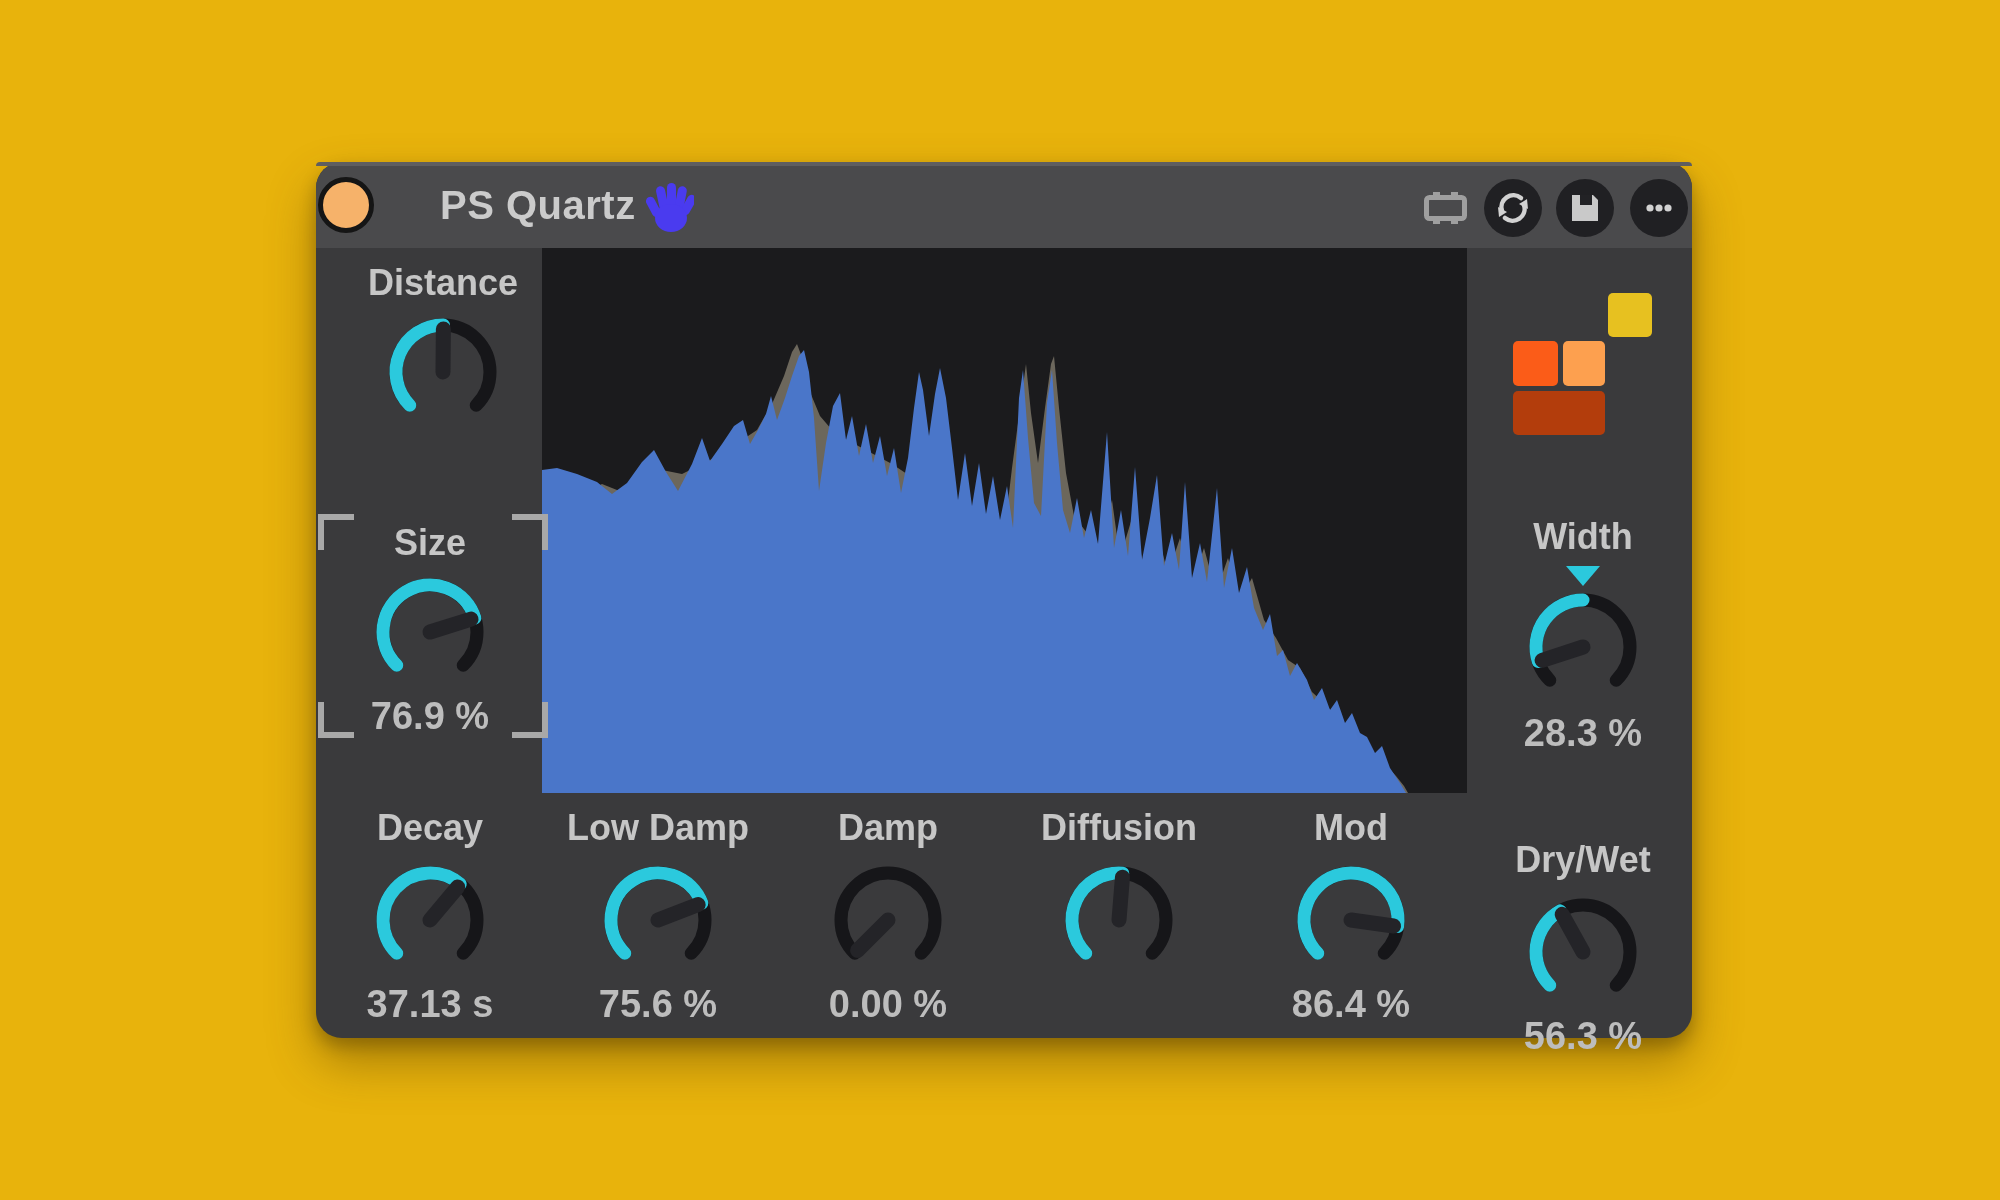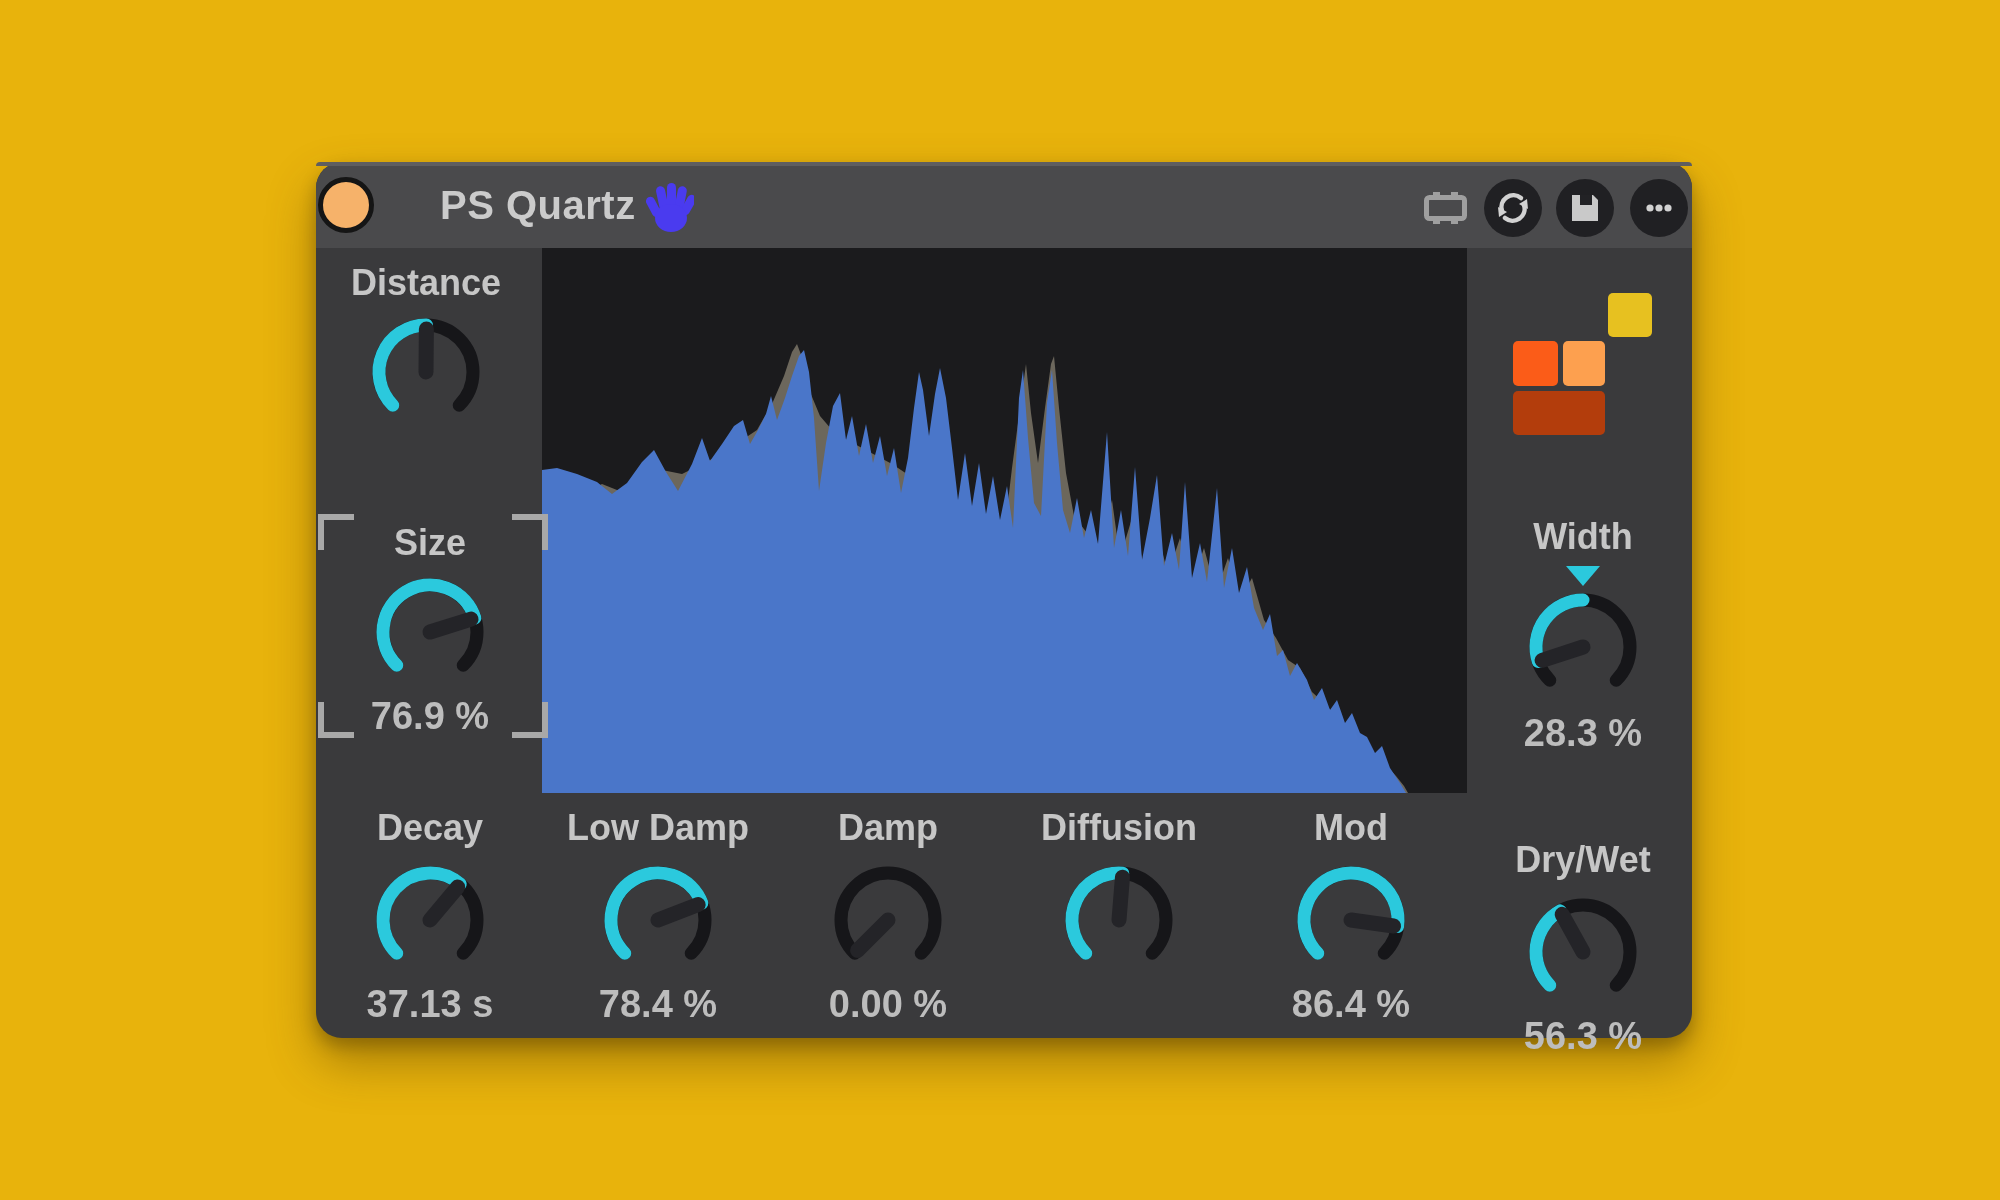--- a/index.html
+++ b/index.html
@@ -38,21 +38,21 @@
   .tb-btn.sync{left:1168px;} .tb-btn.save{left:1240px;} .tb-btn.dots{left:1314px;}
   .spectrum{
     position:absolute;left:226px;top:86px;width:925px;height:545px;
     background:#1b1b1d;z-index:1;
   }
   .spectrum svg{display:block;width:925px;height:545px;}
   .knob-group{position:absolute;width:220px;text-align:center;z-index:3;}
   .knob-label{font-size:36px;font-weight:700;color:#c6c6c6;height:42px;line-height:42px;white-space:nowrap;}
   .knob-value{font-size:38px;font-weight:700;color:#bdbdbd;height:44px;line-height:44px;white-space:nowrap;cursor:ns-resize;}
   svg.knob{width:124px;height:124px;display:block;margin:6px auto 0;cursor:ns-resize;}
-  .g-distance{left:0;top:100px;}
+  .g-distance{left:17px;top:100px;}
   .g-size{left:4px;top:360px;text-align:center;}
   .g-width{left:1157px;top:354px;}
   .g-width svg.knob{margin-top:27px;}
   .g-width .knob-value{margin-top:2px;}
   .bottom-row svg.knob{margin-top:9px;}
   .g-decay{left:4px;top:645px;}
   .g-lowdamp{left:232px;top:645px;}
   .g-damp{left:462px;top:645px;}
   .g-diffusion{left:693px;top:645px;}
   .g-mod{left:925px;top:645px;}
@@ -188,21 +188,21 @@
     <div class="knob-value">37.13 s</div>
   </div>
 
   <div class="knob-group bottom-row g-lowdamp">
     <div class="knob-label">Low Damp</div>
     <svg class="knob" viewBox="0 0 124 124">
         <path d="M 28.77 95.23 A 47 47 0 1 1 95.23 95.23" stroke="#161619" stroke-width="13" fill="none" stroke-linecap="round"></path>
         <path d="M 28.77 95.23 A 47 47 0 1 1 105.88 45.16" stroke="#2bc9dd" stroke-width="13" fill="none" stroke-linecap="round"></path>
         <line x1="62" y1="62" x2="102.14" y2="46.59" stroke="#242428" stroke-width="15" stroke-linecap="round"></line>
       </svg>
-    <div class="knob-value">78.4 %</div>
+    <div class="knob-value">75.6 %</div>
   </div>
 
   <div class="knob-group bottom-row g-damp">
     <div class="knob-label">Damp</div>
     <svg class="knob" viewBox="0 0 124 124">
         <path d="M 28.77 95.23 A 47 47 0 1 1 95.23 95.23" stroke="#161619" stroke-width="13" fill="none" stroke-linecap="round"></path>
         <line x1="62" y1="62" x2="31.59" y2="92.41" stroke="#242428" stroke-width="15" stroke-linecap="round"></line>
       </svg>
     <div class="knob-value">0.00 %</div>
   </div>

